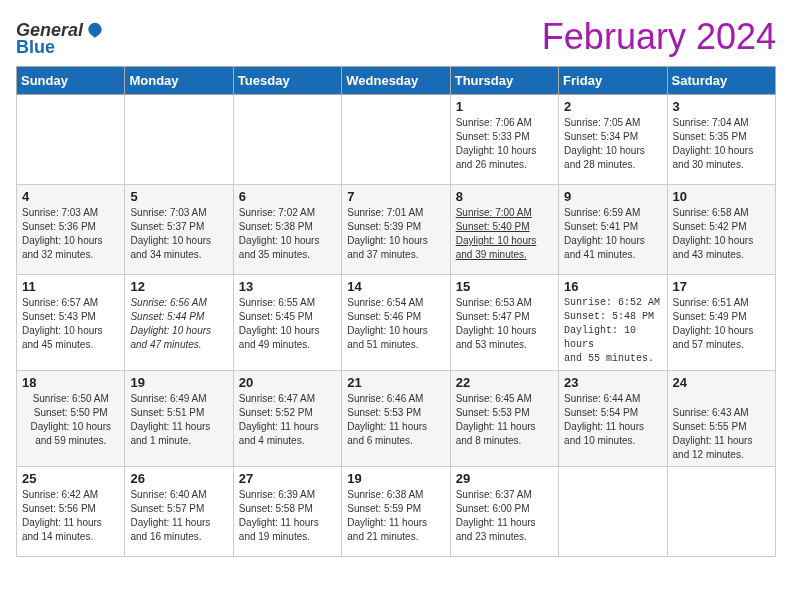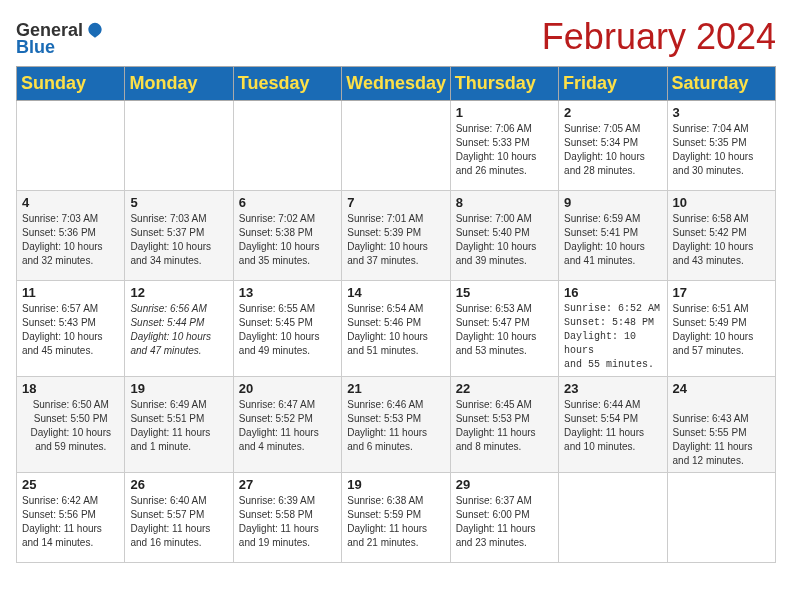--- a/index.html
+++ b/index.html
@@ -10,21 +10,21 @@
       min-height: 612px;
       padding: 16px;
     }
     .header {
       text-align: right;
       margin-bottom: 4px;
     }
     .header .month-year {
       font-size: 36px;
       font-weight: normal;
-      color: #b91c1c;
+      color: #a21caf;
     }
     .header .location {
       font-size: 16px;
       color: #444;
     }
     .logo {
       float: left;
       margin-top: 4px;
     }
     .logo-text {
@@ -37,22 +37,22 @@
       height: 20px;
       margin-left: 2px;
     }
     table {
       width: 100%;
       border-collapse: collapse;
       table-layout: fixed;
     }
     thead tr th {
       background: #1a6bb5;
-      color: #fde047;
-      font-size: 18px;
+      color: #ffffff;
+      font-size: 13px;
       font-weight: bold;
       padding: 6px 4px;
       text-align: left;
       border: 1px solid #aaa;
     }
     tbody tr td {
       vertical-align: top;
       border: 1px solid #ccc;
       padding: 4px 5px;
       font-size: 10.5px;
@@ -75,21 +75,21 @@
     }
     .empty-cell {
       background: #fff !important;
     }
   </style>
 </head>
 <body>
 
 <div class="logo">
   <div class="logo-text">
-    <span style="font-size:18px;font-weight:bold;color:#333;">General</span>
+    <span style="font-size:18px;font-weight:bold;color:#333;font-style:italic;">General</span>
     <svg class="logo-icon" viewBox="0 0 24 24" fill="#1a6bb5">
       <path d="M12 2C8 2 4 6 4 10c0 3 1.5 5.5 4 7l4 3 4-3c2.5-1.5 4-4 4-7 0-4-4-8-8-8z"></path>
     </svg>
   </div>
   <div style="font-size:18px;font-weight:bold;color:#1a6bb5;margin-top:-4px;">Blue</div>
 </div>
 
 <div class="header">
   <div class="month-year">February 2024</div>
 </div>
@@ -159,21 +159,21 @@
           </td>
           <td>
             <div class="day-number">7</div>
             <div class="day-detail" style="white-space: pre-line;">Sunrise: 7:01 AM
 Sunset: 5:39 PM
 Daylight: 10 hours
 and 37 minutes.</div>
           </td>
           <td>
             <div class="day-number">8</div>
-            <div class="day-detail" style="white-space: pre-line;">Sunrise: 7:00 AM
+            <div class="day-detail" style="white-space: pre-line; text-decoration: underline;">Sunrise: 7:00 AM
 Sunset: 5:40 PM
 Daylight: 10 hours
 and 39 minutes.</div>
           </td>
           <td>
             <div class="day-number">9</div>
             <div class="day-detail" style="white-space: pre-line;">Sunrise: 6:59 AM
 Sunset: 5:41 PM
 Daylight: 10 hours
 and 41 minutes.</div>

